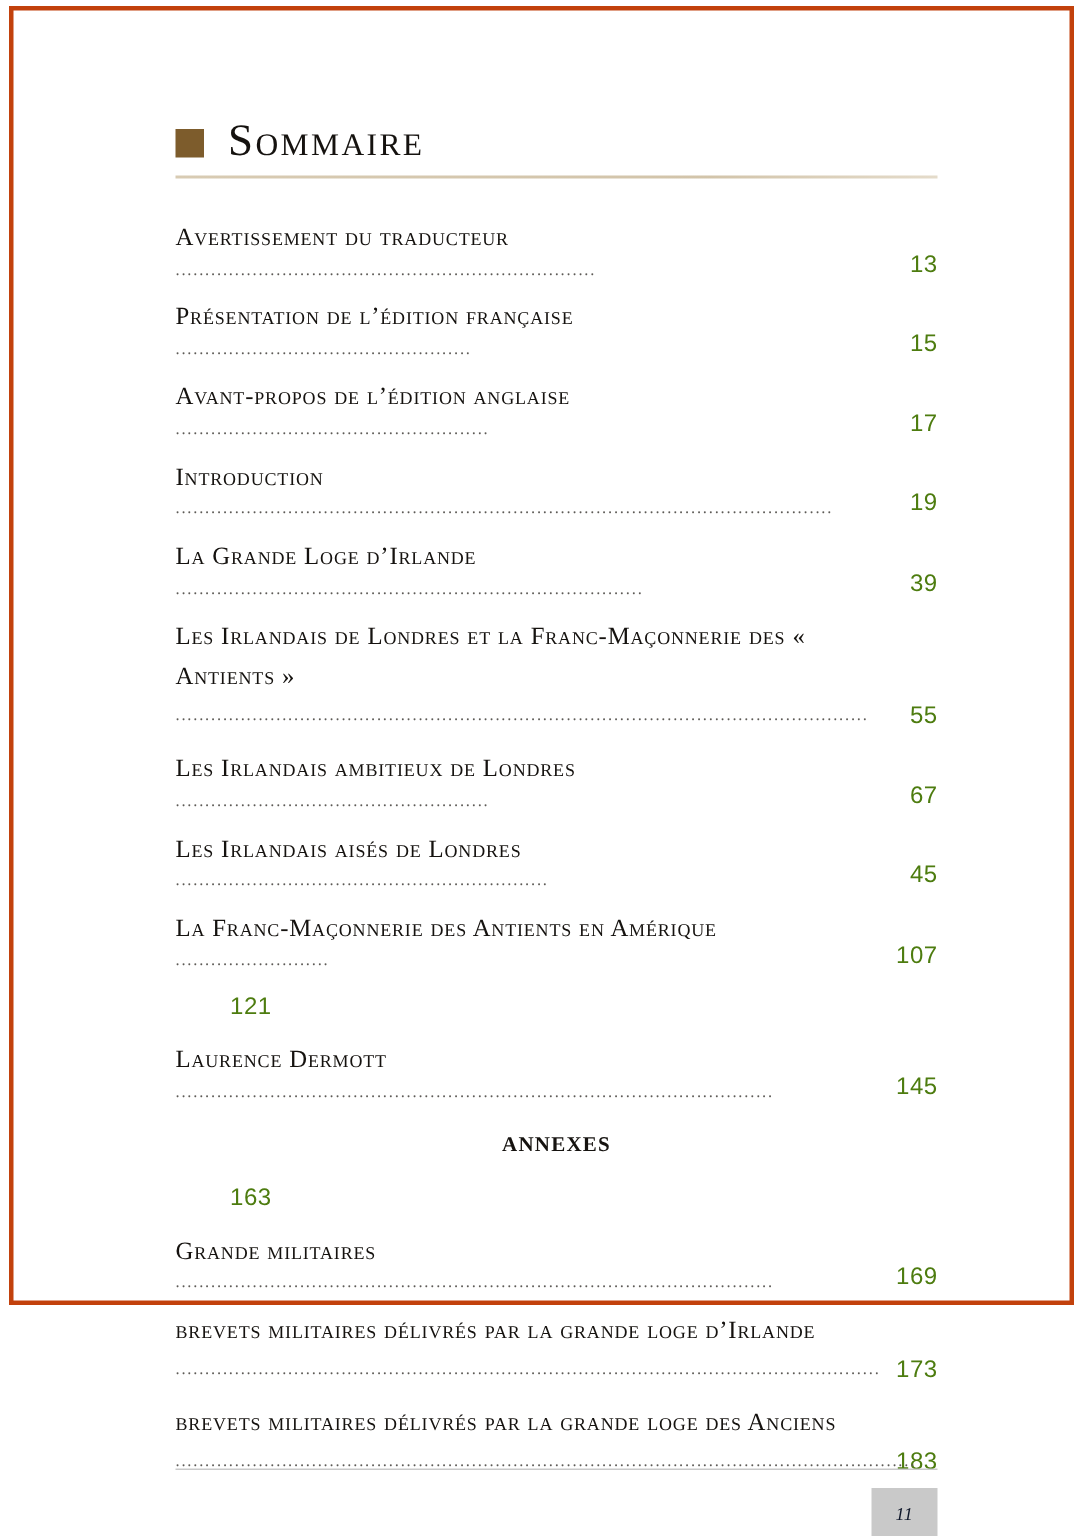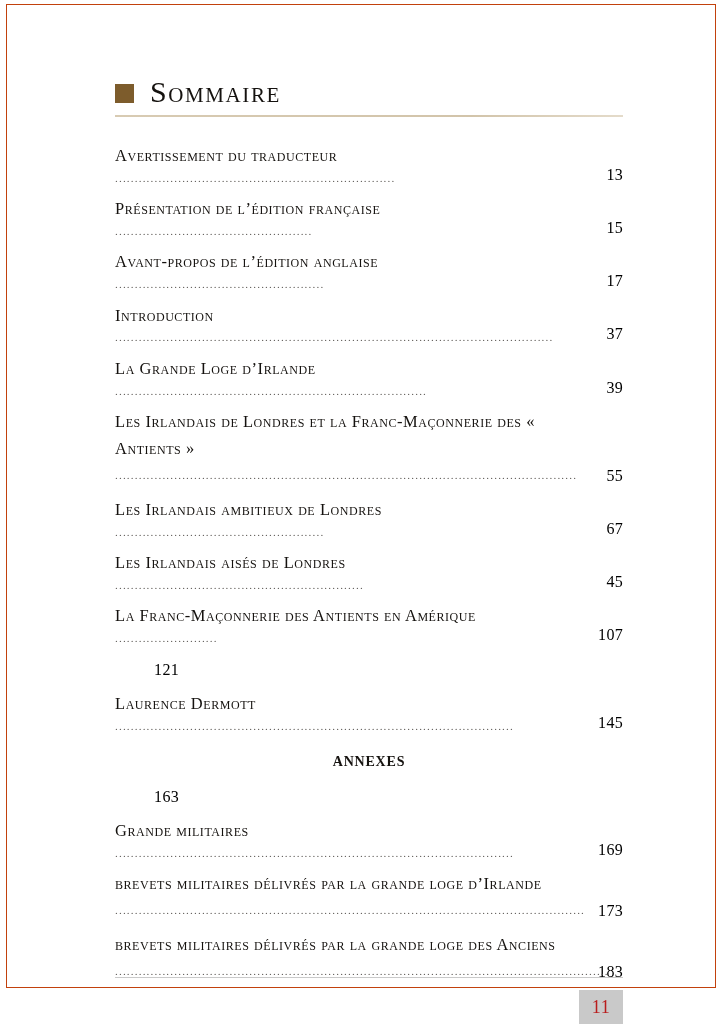--- a/index.html
+++ b/index.html
@@ -14,23 +14,23 @@
     overflow: hidden;
     font-family: "Liberation Serif", "DejaVu Serif", serif;
   }
 
   
   .page-sheet {
     position: absolute;
     left: 6px;
     top: 4px;
     width: 710px;
-    height: 984px;
+    height: 866px;
     background: #ffffff;
-    border: 1px solid #c2410c;
+    border: 3px solid #c2410c;
     box-sizing: border-box;
   }
 
   .content {
     position: absolute;
     left: 108px;
     top: 0;
     width: 508px;
     height: 100%;
   }
@@ -106,25 +106,25 @@
     font-size: 11px;
     letter-spacing: 1.2px;
     white-space: nowrap;
     overflow: hidden;
     vertical-align: 2px;
   }
   .toc-page {
     flex: 0 0 58px;
     text-align: right;
     font-size: 16px;
-    color: #000000;
+    color: #4d7c0f;
     letter-spacing: 0.3px;
     padding-left: 6px;
     line-height: 1.62;
-    font-family: Liberation Serif, serif;
+    font-family: Liberation Sans, sans-serif;
   }
 
   
   .toc-entry.two-line .labelwrap {
     line-height: 1.62;
   }
 
   
   .annexes-heading {
     text-align: center;
@@ -160,23 +160,24 @@
     left: 572px;
     top: 985px;
     width: 44px;
     height: 35px;
     background: #c9c9c9;
     display: flex;
     align-items: center;
     justify-content: center;
   }
   .page-box-num {
-    font-size: 18px;
-    color: #b91c1c;
+    font-size: 12px;
+    color: #0f172a;
     letter-spacing: 0.5px;
+    font-style: italic;
   }
 </style>
 </head>
 <body>
 
 <div class="page-sheet">
   <div class="content">
 
     <div class="title-block">
       <div class="title-bullet"></div>
@@ -192,21 +193,21 @@
         <div class="toc-entry">
           <div class="labelwrap"><span class="toc-label">Présentation de l’édition française</span><span class="leader"> ..................................................</span></div>
           <div class="toc-page">15</div>
         </div>
         <div class="toc-entry">
           <div class="labelwrap"><span class="toc-label">Avant-propos de l’édition anglaise</span><span class="leader"> .....................................................</span></div>
           <div class="toc-page">17</div>
         </div>
         <div class="toc-entry">
           <div class="labelwrap"><span class="toc-label">Introduction</span><span class="leader"> ...............................................................................................................</span></div>
-          <div class="toc-page">37</div>
+          <div class="toc-page">19</div>
         </div>
         <div class="toc-entry">
           <div class="labelwrap"><span class="toc-label">La Grande Loge d’Irlande</span><span class="leader"> ...............................................................................</span></div>
           <div class="toc-page">39</div>
         </div>
         <div class="toc-entry two-line">
           <div class="labelwrap"><span class="toc-label">Les Irlandais de Londres et la Franc-Maçonnerie des « Antients »</span><span class="leader"> .....................................................................................................................</span></div>
           <div class="toc-page">55</div>
         </div>
         <div class="toc-entry">

